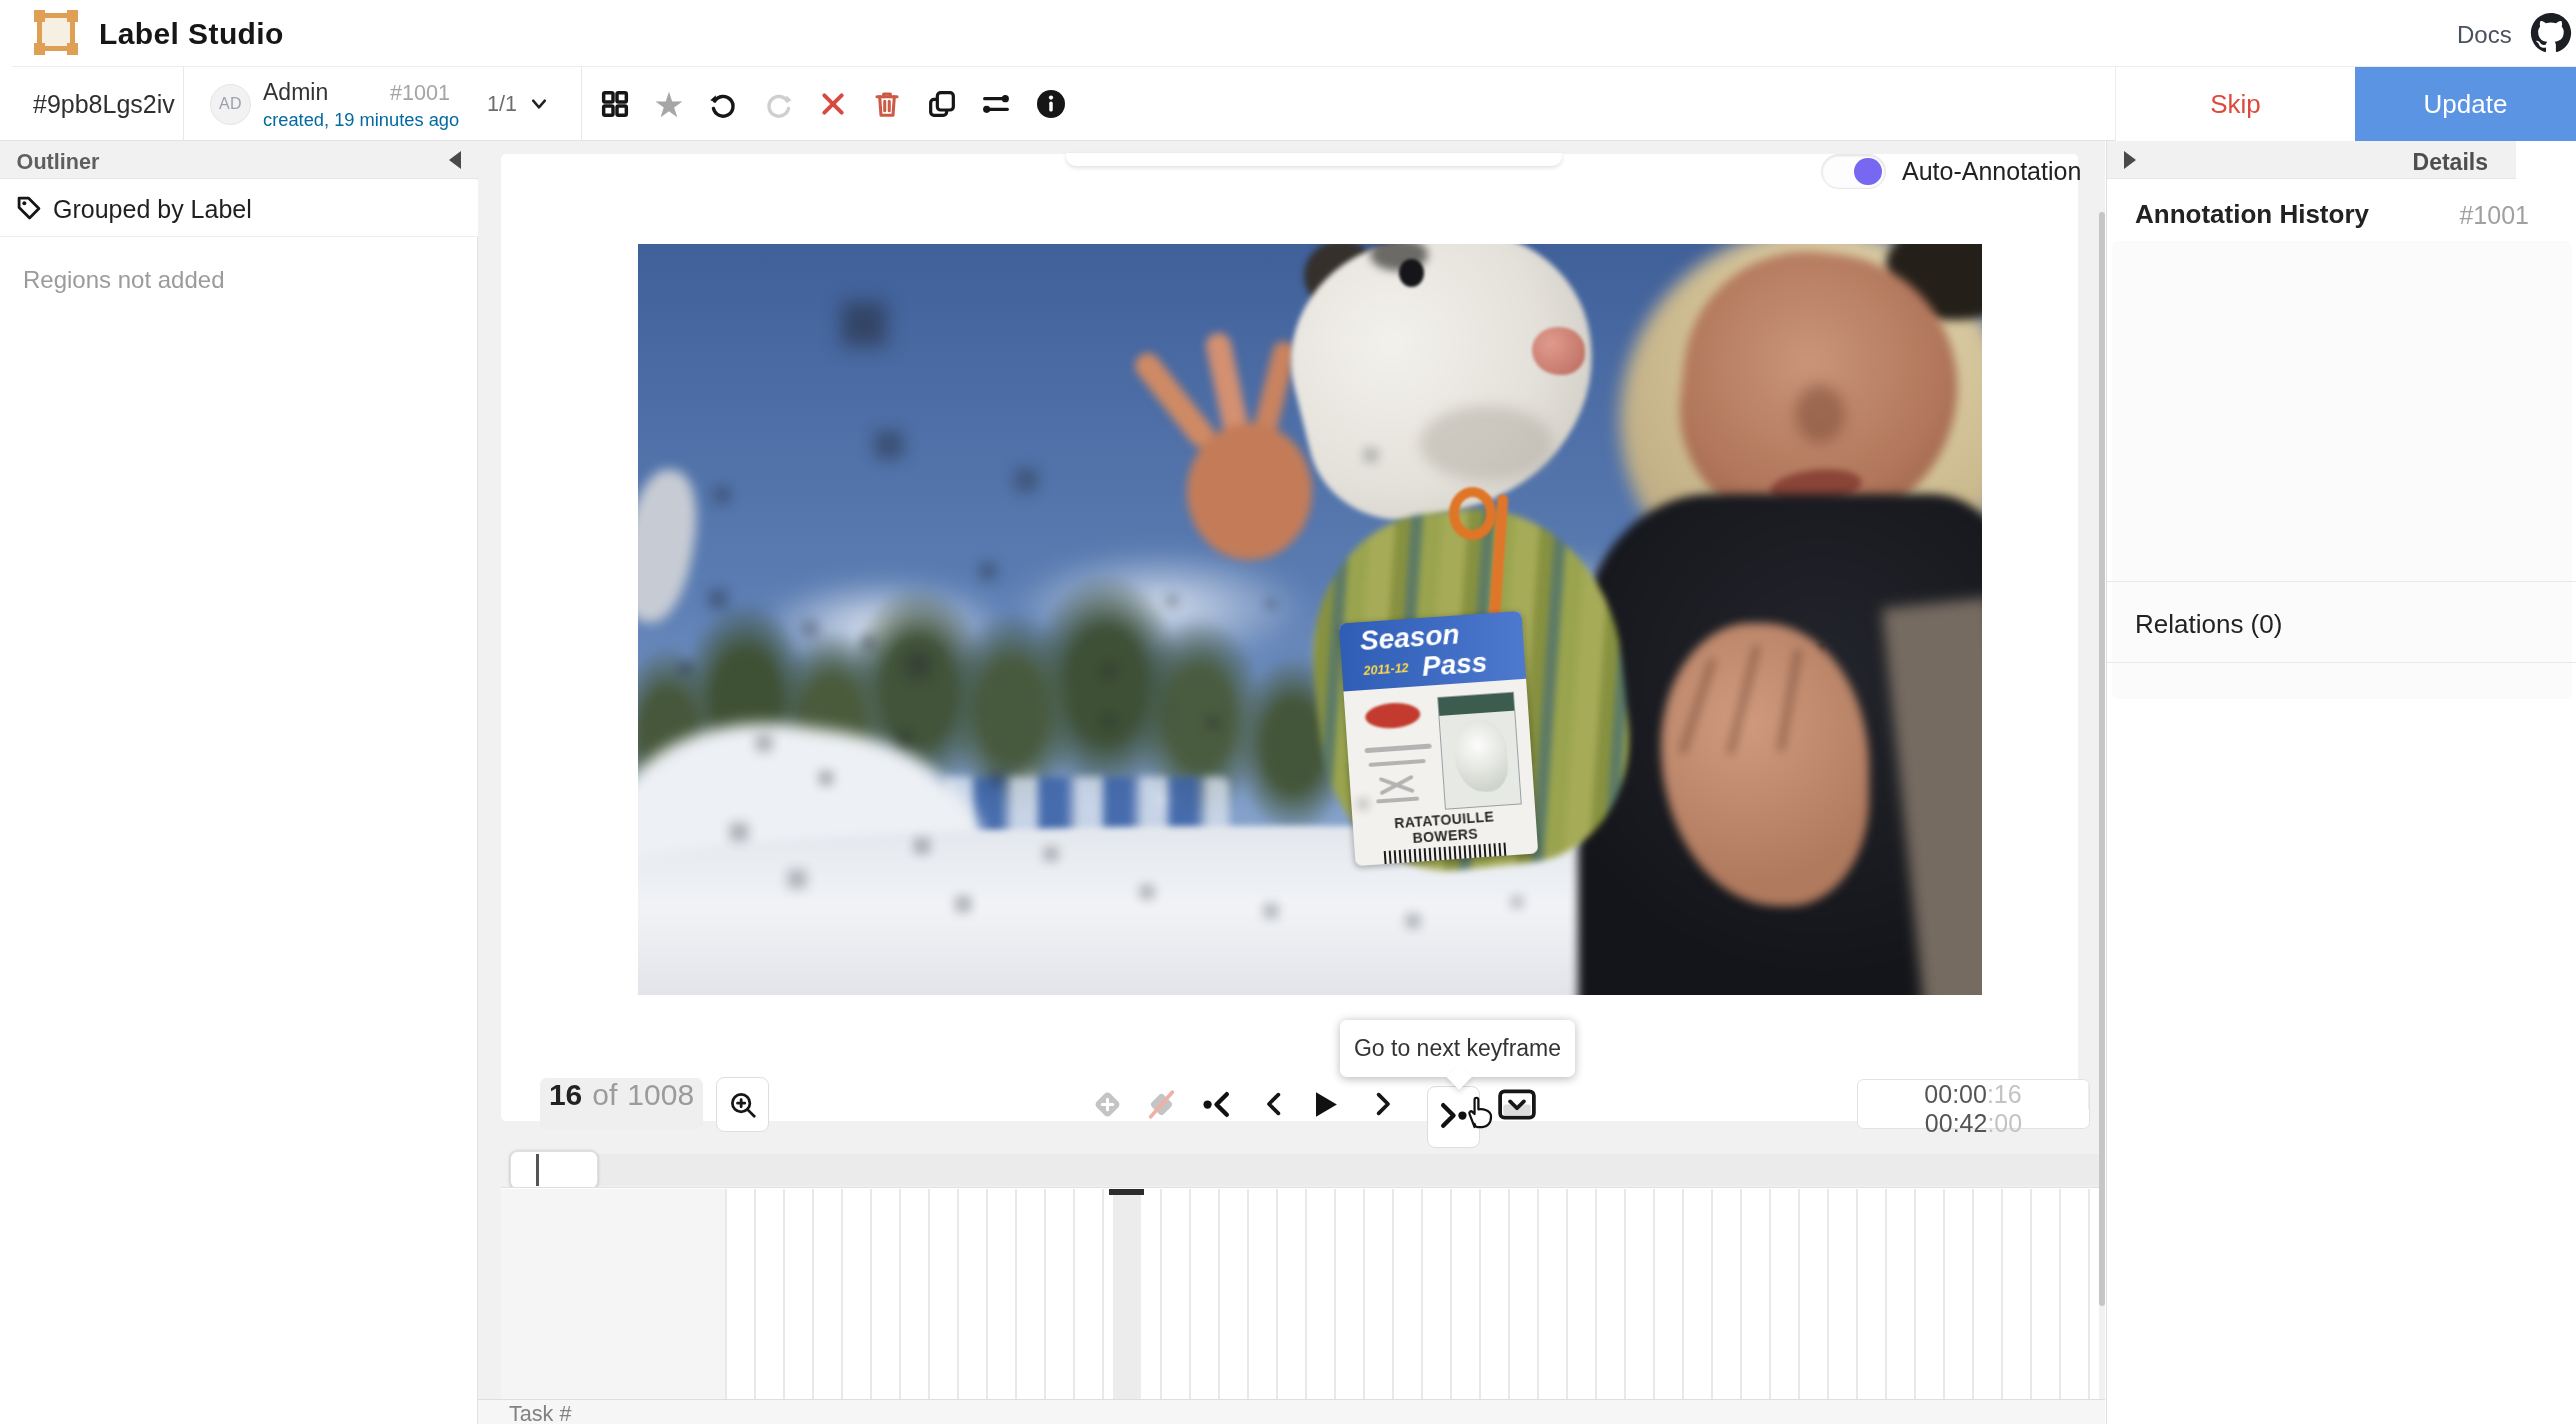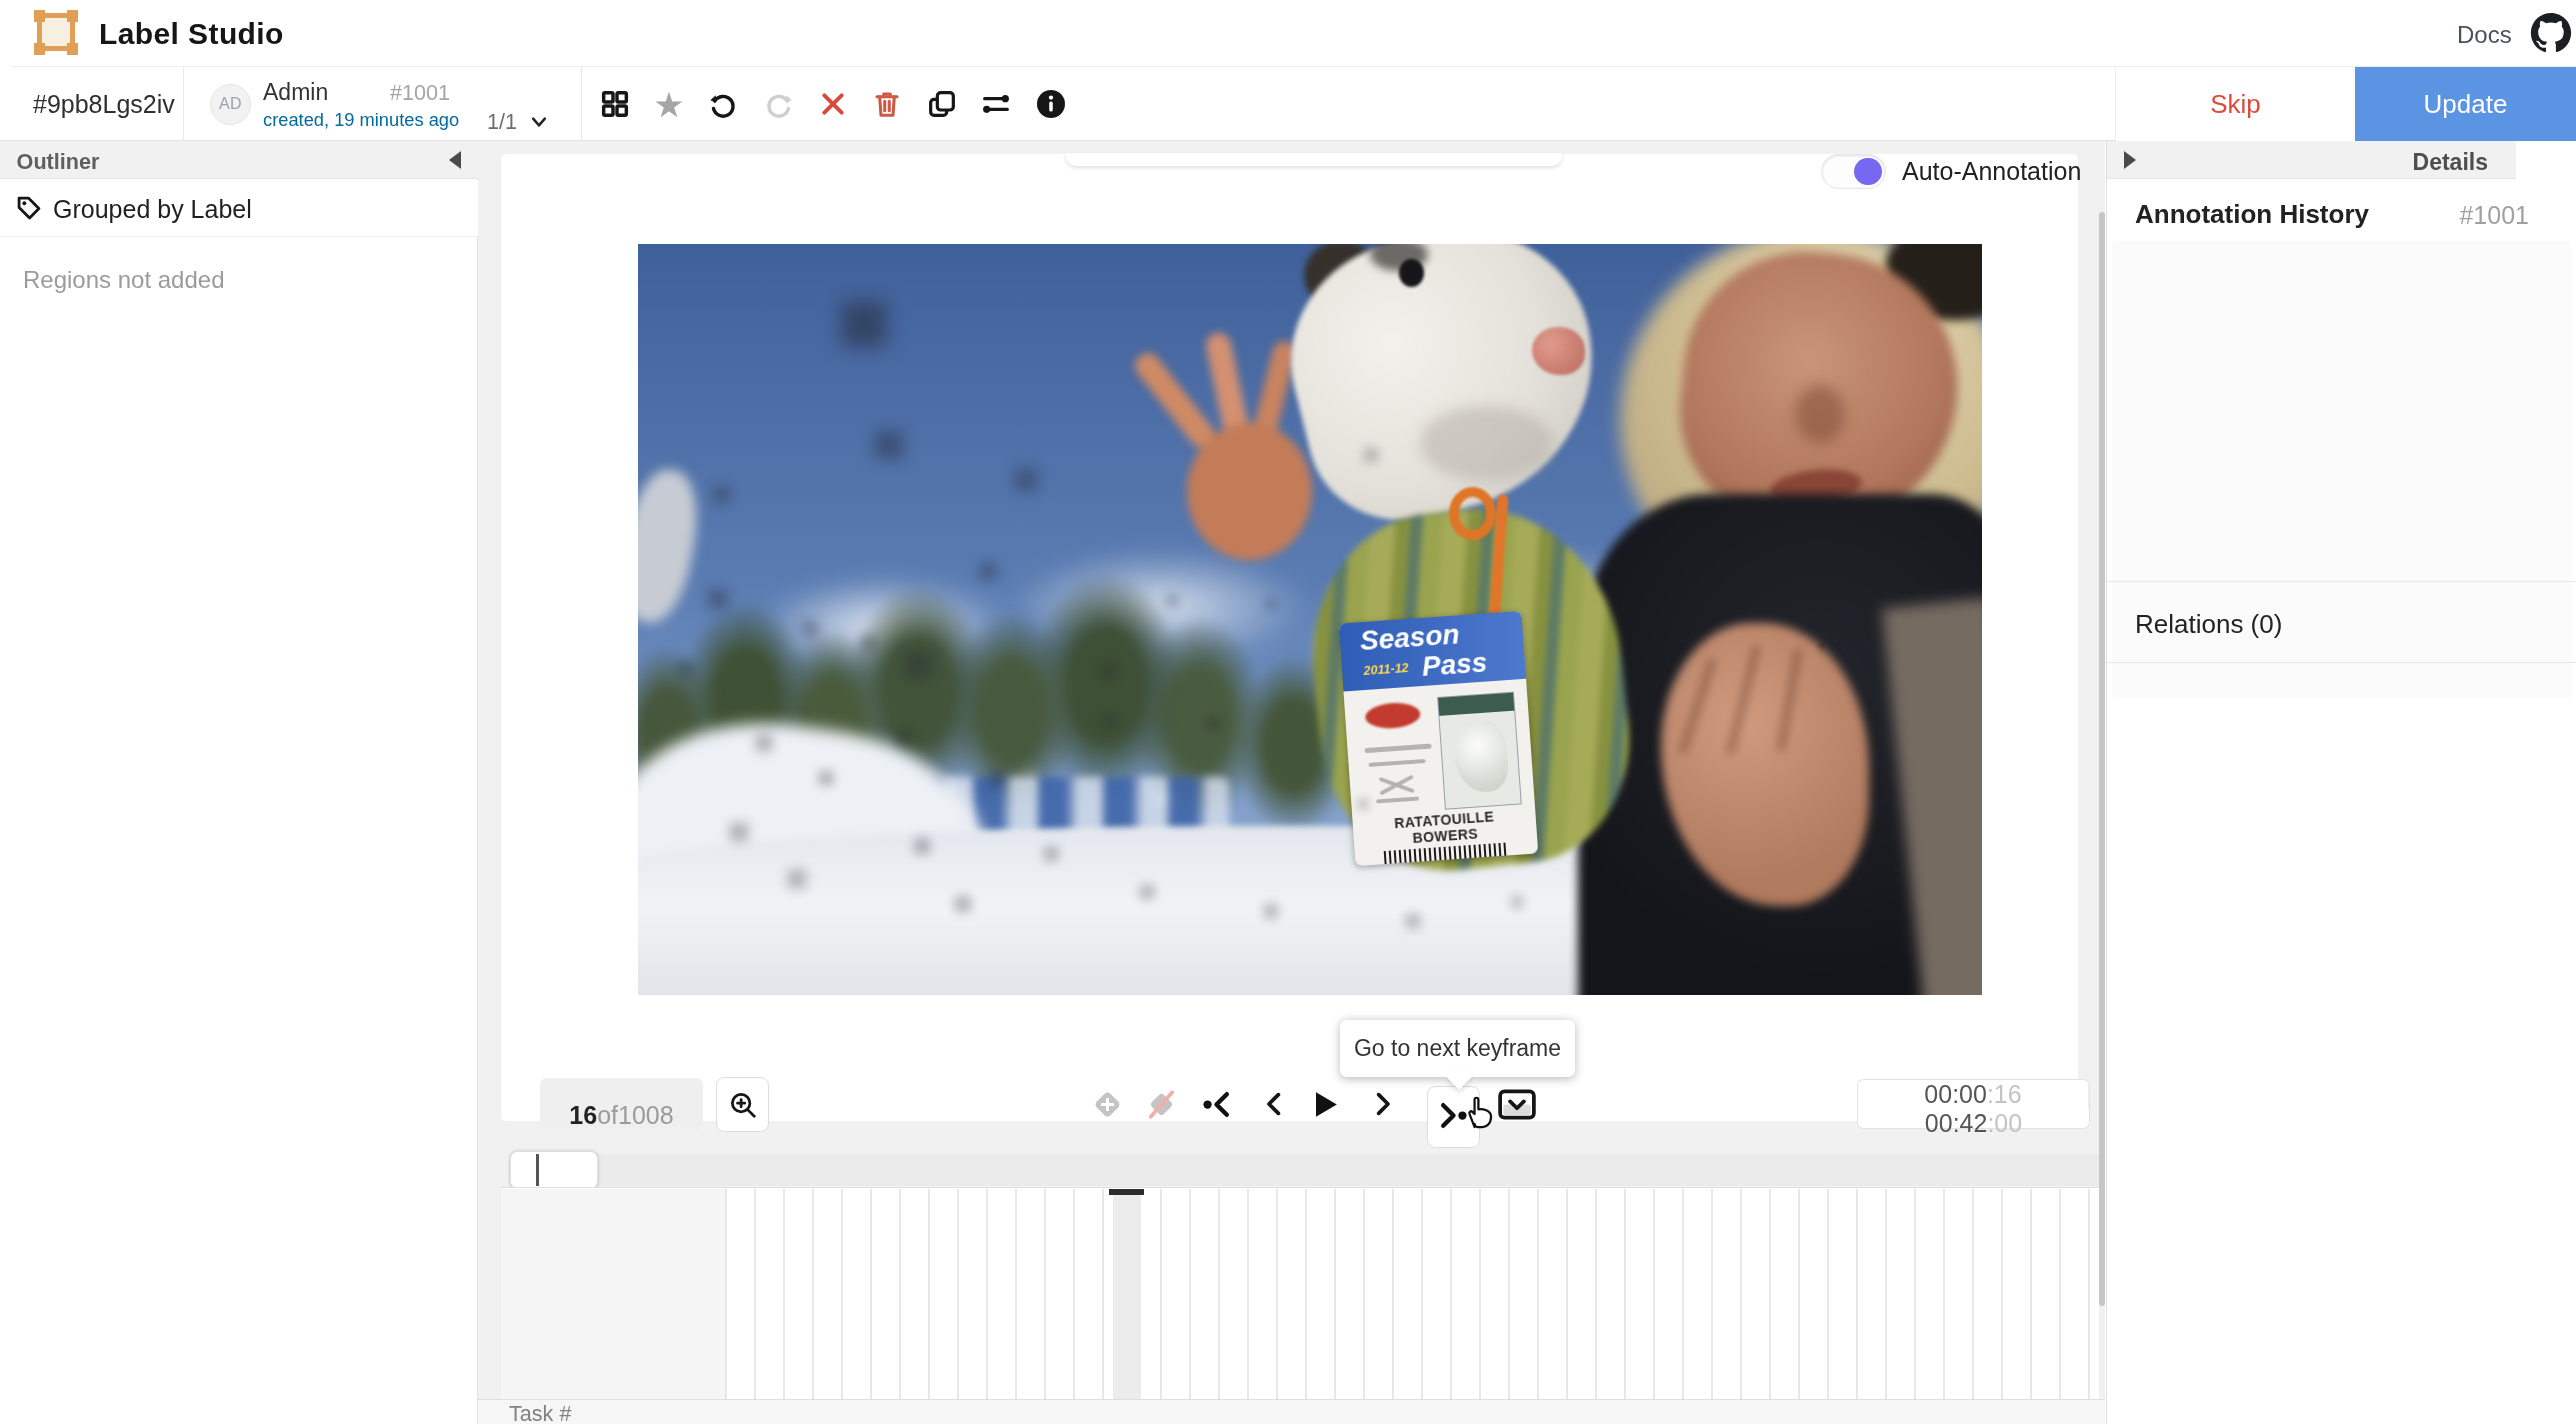--- a/index.html
+++ b/index.html
@@ -17,21 +17,21 @@
 
   
   #task-toolbar { left:0; top:67px; width:2576px; height:74px; background:#fff; border-bottom:0.8px solid #e2e2e2; z-index:29; }
   .vdiv { position:absolute; top:0; width:0.8px; height:74px; background:#e8e8e8; }
   #task-id { left:33px; top:23px; font-size:25px; color:#2f2f2f; }
   #annotation-select { left:200px; top:0px; height:74px; width:366px; }
   #avatar { left:10px; top:16.6px; width:41px; height:41px; border-radius:50%; background:#f2f2f2; border:0.8px solid #e5e5e5; color:#9aa2ab; font-size:16px; display:flex; align-items:center; justify-content:center; letter-spacing:0.4px; }
   #annotator-name { left:63px; top:11.6px; font-size:23px; color:#333; }
   #annotation-id { left:190px; top:13.3px; font-size:21.6px; color:#a5a5a5; }
   #annotation-created { left:63px; top:42px; font-size:18.3px; color:#0369a1; }
-  #pagination { left:487px; top:18px; height:74px; width:83px; display:flex; align-items:center; gap:12px; }
+  #pagination { left:487px; top:0; height:74px; width:83px; display:flex; align-items:center; gap:12px; }
   #pagination-label { font-size:21.6px; color:#6d6d6d; }
   #tool-icons { left:596px; top:67px; height:74px; display:flex; align-items:center; gap:17.5px; z-index:31; }
   .tool-btn { width:37px; height:37px; display:flex; align-items:center; justify-content:center; border-radius:5px; }
   .star-glyph { font-size:35px; color:#a6a6a6; line-height:1; }
   #auto-annotation { left:1821px; top:87px; width:65px; height:35px; border-radius:17.5px; background:#fdfdfd; border:0.8px solid #e7e7ec; box-shadow:inset 0 0.8px 2.5px rgba(0,0,0,.14); }
   #auto-annotation .knob { position:absolute; right:3.3px; top:2.5px; width:27.5px; height:27.5px; border-radius:50%; background:#7668f0; }
   #auto-annotation-label { left:1902px; top:90px; font-size:25px; color:#222; }
   #skip-btn { left:2115px; top:0; width:240px; height:74px; background:#fff; border-left:0.8px solid #ececec; color:#dd4a3a; font-size:26px; display:flex; align-items:center; justify-content:center; }
   #update-btn { left:2355px; top:0; width:221px; height:74px; background:#5b94e3; color:#fff; font-size:26px; display:flex; align-items:center; justify-content:center; }
 
@@ -139,21 +139,21 @@
   #badge-photo-blob { left:11.6px; top:25px; width:53px; height:72px; background:radial-gradient(circle at 45% 35%, #fdfdfc, #cfd4cc 80%); border-radius:50% 50% 40% 60%; }
   #badge-name { left:0; top:195px; width:183px; text-align:center; font-size:14px; font-weight:bold; color:#2b2b2b; line-height:16px; letter-spacing:0.4px; }
   #badge-barcode { left:29px; top:230px; width:125px; height:13.3px; background:repeating-linear-gradient(90deg,#1a1a1a 0 2.5px,transparent 2.5px 5px); }
 
   
   #tooltip { left:839px; top:866px; width:235px; height:57px; background:#fff; border-radius:6.7px; box-shadow:0 1.7px 10px rgba(0,0,0,.28); display:flex; align-items:center; justify-content:center; font-size:23px; color:#333; z-index:22; }
   #tooltip-arrow { position:absolute; left:110px; bottom:-9.2px; width:18.3px; height:18.3px; background:#fff; transform:rotate(45deg); box-shadow:2.5px 2.5px 5px rgba(0,0,0,.12); }
   #cursor { left:959px; top:939px; z-index:25; }
 
   
-  #frame-counter { left:39px; top:924px; width:163px; height:52px; background:#efefef; border-radius:6.7px; display:flex; align-items:flex-end; justify-content:center; gap:0; font-size:25px; }
+  #frame-counter { left:39px; top:924px; width:163px; height:52px; background:#efefef; border-radius:6.7px; display:flex; align-items:flex-start; justify-content:center; gap:10px; font-size:30px; }
   #frame-current { color:#222; font-weight:bold; }
   .frame-dim { color:#9b9b9b; }
   #zoom-btn { left:215px; top:923px; width:53px; height:55px; background:#fff; border:0.8px solid #ddd; border-radius:8.3px; display:flex; align-items:center; justify-content:center; }
   .pc-btn { position:absolute; top:925px; width:47px; height:50px; display:flex; align-items:center; justify-content:center; }
   #kf-next-box { left:926px; top:932px; width:53px; height:62px; background:#fff; border:0.8px solid #ddd; border-radius:8.3px; z-index:21; }
   #timestamps { left:1356px; top:925px; width:233px; height:50px; border:0.8px solid #e2e2e2; border-radius:6.7px; background:#fff; display:flex;flex-direction:column; }
   .ts-cell { flex:1; display:flex; align-items:center; justify-content:center; font-size:25px; }
   .ts-cell:first-child { border-right:0.8px solid #eee; }
   .ts-main { color:#555; }
   .ts-dim { color:#c3c3c3; }

